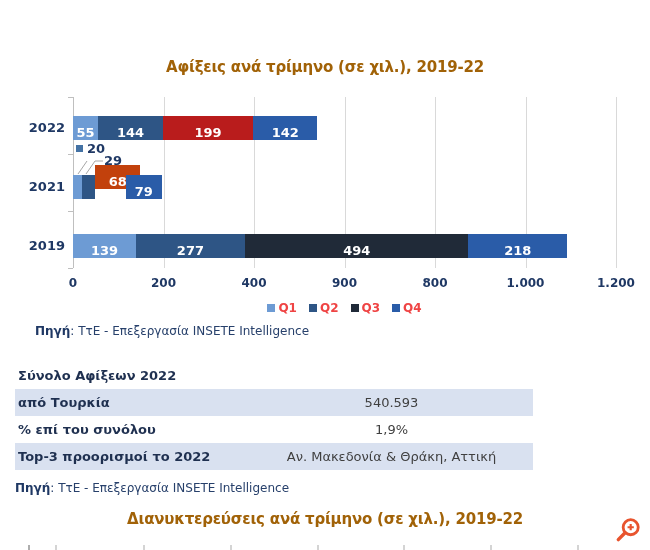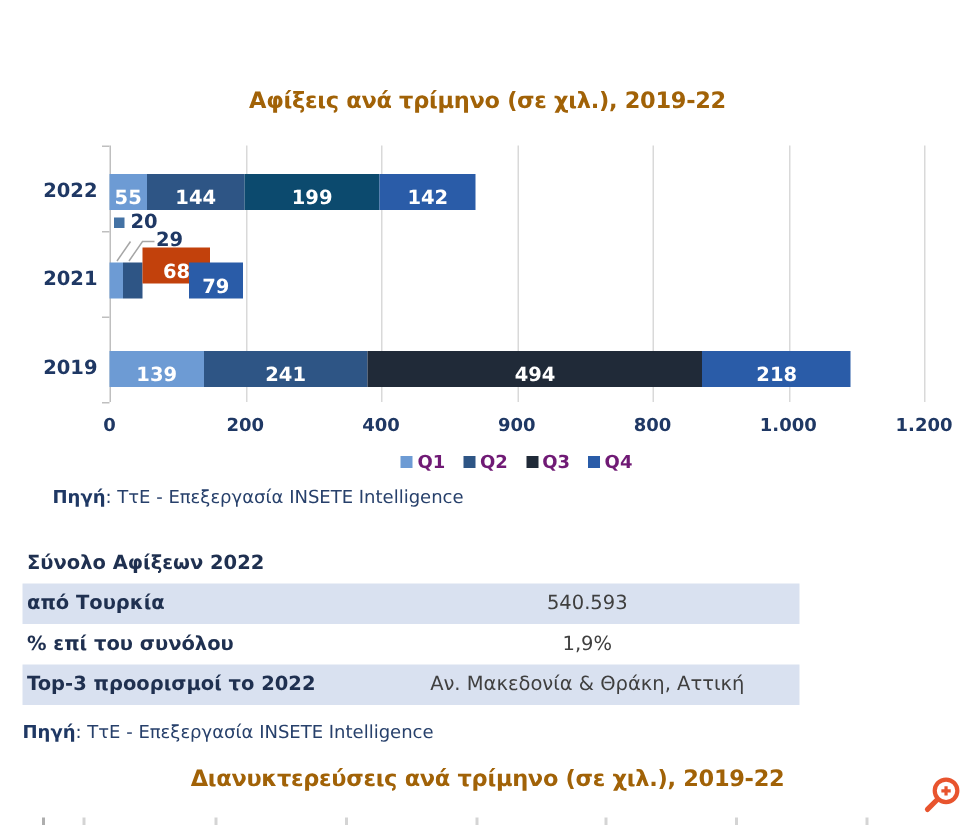--- a/index.html
+++ b/index.html
@@ -21,21 +21,21 @@
   .bar-seg span{color:#fff;font-weight:bold;font-size:13px;}
 
   .xticks{position:absolute;left:73px;top:276px;width:543px;height:16px;}
   .xtick{position:absolute;width:70px;margin-left:-35px;text-align:center;
     font-weight:bold;font-size:12px;color:#1F3864;}
 
   .legend{position:absolute;left:73px;top:301px;width:543px;display:flex;
     justify-content:center;gap:12px;}
   .legend-item{display:flex;align-items:center;gap:3px;}
   .legend-swatch{width:8px;height:8px;display:inline-block;}
-  .legend-label{font-weight:bold;font-size:12px;color:#701a75;}
+  .legend-label{font-weight:bold;font-size:12px;color:#ef4444;}
 
   .callout{position:absolute;display:flex;align-items:center;gap:4px;
     font-weight:bold;font-size:13px;color:#1F3864;}
   .callout-swatch{width:7px;height:7px;display:inline-block;}
   .leader-svg{position:absolute;left:0;top:0;overflow:visible;}
 
   .source{position:absolute;font-size:12px;color:#27406B;}
   .source b{color:#1F3864;}
   .source-1{left:35px;top:324px;}
   .source-2{left:15px;top:481px;}
@@ -83,41 +83,41 @@
       <div class="ytick" style="top: 57px;"></div>
       <div class="ytick" style="top: 114px;"></div>
       <div class="ytick" style="top: 171px;"></div>
       <div class="cat-label" style="top: 19px;">2022</div>
       <div class="bar-seg" style="left: 0px; top: 19px; width: 24.8875px; background: rgb(109, 155, 212);">
         <span>55</span>
       </div>
       <div class="bar-seg" style="left: 24.8875px; top: 19px; width: 65.16px; background: rgb(46, 85, 133);">
         <span>144</span>
       </div>
-      <div class="bar-seg" style="left: 90.0475px; top: 19px; width: 90.0475px; background: #0c4a6e;">
+      <div class="bar-seg" style="left: 90.0475px; top: 19px; width: 90.0475px; background: #b91c1c;">
         <span>199</span>
       </div>
       <div class="bar-seg" style="left: 180.095px; top: 19px; width: 64.255px; background: rgb(42, 92, 168);">
         <span>142</span>
       </div>
       <div class="cat-label" style="top: 78px;">2021</div>
       <div class="bar-seg" style="left: 0px; top: 78px; width: 9.05px; background: rgb(109, 155, 212);"></div>
       <div class="bar-seg" style="left: 9.05px; top: 78px; width: 13.1225px; background: rgb(46, 85, 133);"></div>
       <div class="bar-seg" style="left: 22.1725px; top: 68px; width: 45px; background: #c2410c;">
         <span>68</span>
       </div>
       <div class="bar-seg" style="left: 52.9425px; top: 78px; width: 35.7475px; background: rgb(42, 92, 168);">
         <span>79</span>
       </div>
       <div class="cat-label" style="top: 137px;">2019</div>
       <div class="bar-seg" style="left: 0px; top: 137px; width: 62.8975px; background: rgb(109, 155, 212);">
         <span>139</span>
       </div>
       <div class="bar-seg" style="left: 62.8975px; top: 137px; width: 109.052px; background: rgb(46, 85, 133);">
-        <span>241</span>
+        <span>277</span>
       </div>
       <div class="bar-seg" style="left: 171.95px; top: 137px; width: 223.535px; background: rgb(32, 42, 56);">
         <span>494</span>
       </div>
       <div class="bar-seg" style="left: 395.485px; top: 137px; width: 98.645px; background: rgb(42, 92, 168);">
         <span>218</span>
       </div>
     </div>
 
   <div class="xticks">

